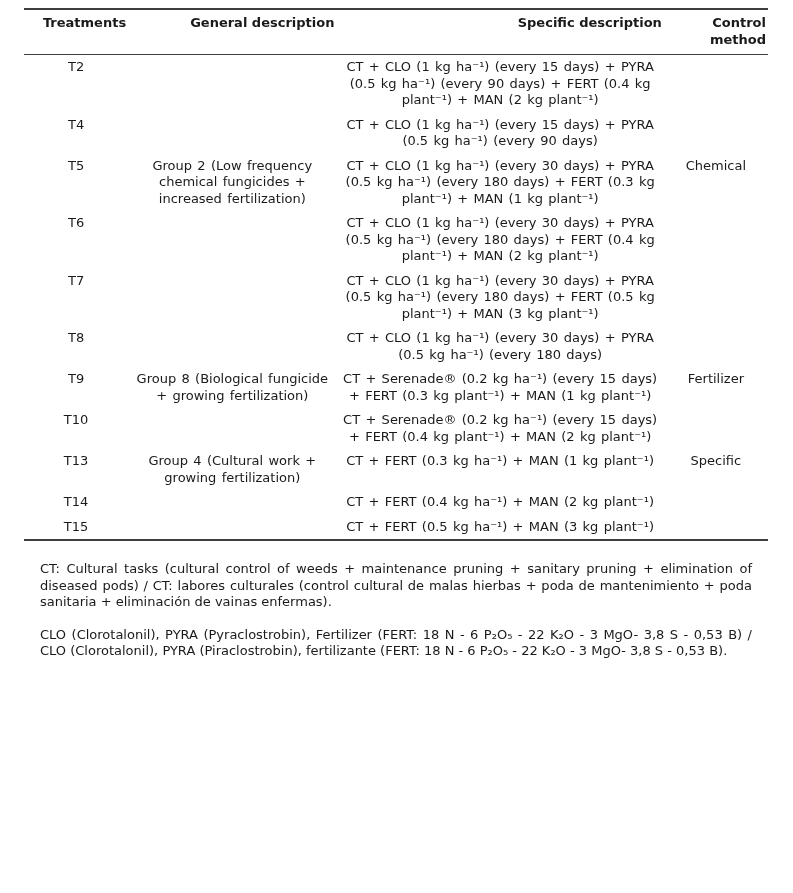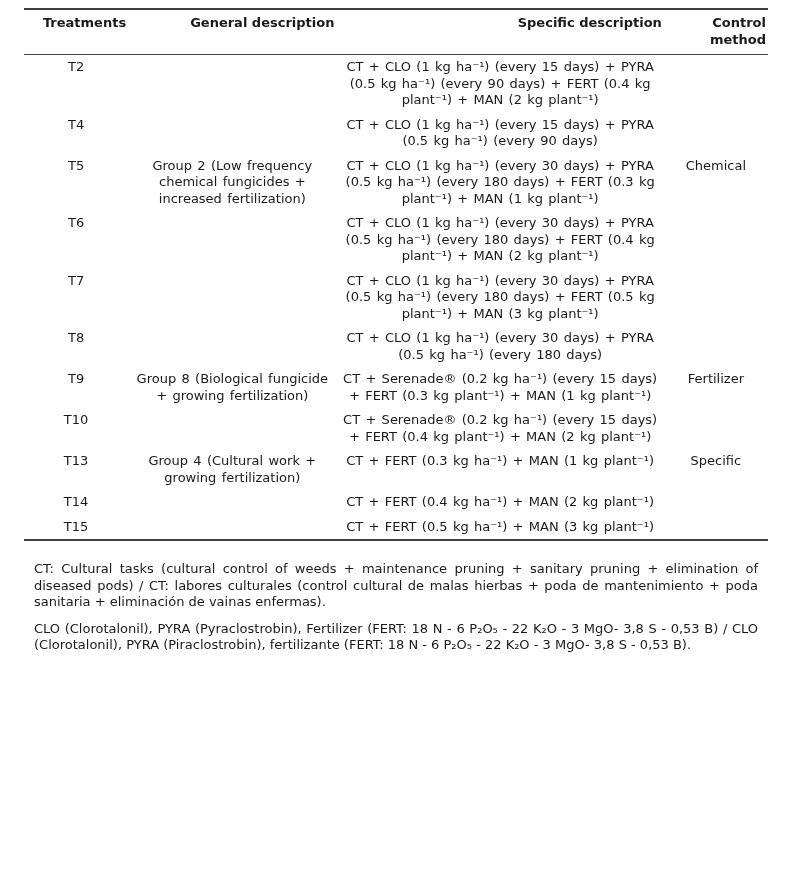--- a/index.html
+++ b/index.html
@@ -52,21 +52,21 @@
     line-height: 16.5px;
     word-spacing: 0.09em;
   }
   .footnotes {
     margin-top: 20px;
     font-size: 13px;
     line-height: 16.5px;
     text-align: justify;
   }
   .footnotes p {
-    margin: 10px;
+    margin: 16px;
   }
 </style>
 </head>
 <body>
 
 <div class="page">
 
   <table class="treatments">
     <colgroup>
       <col class="c-treat">

